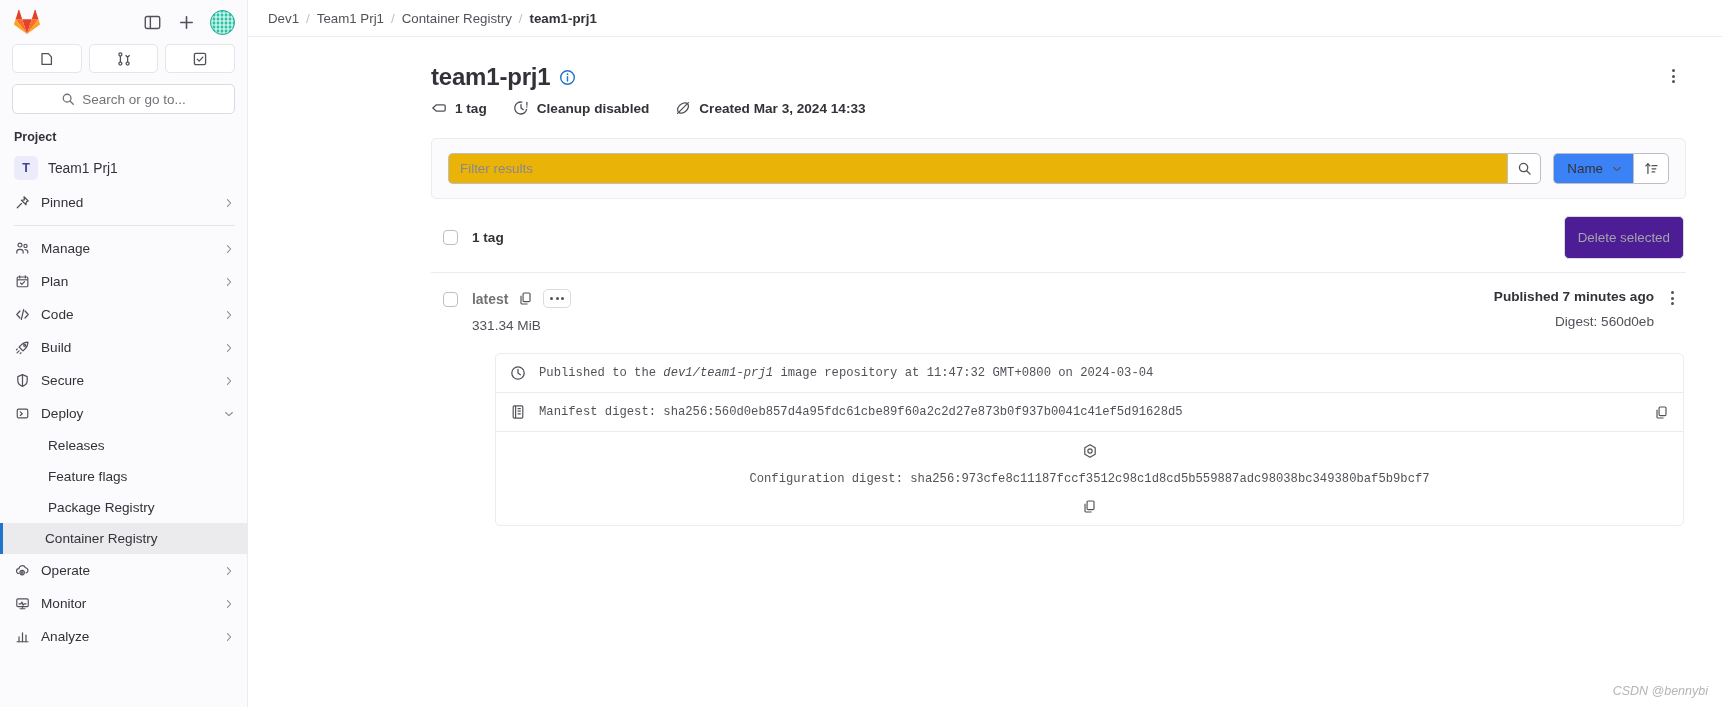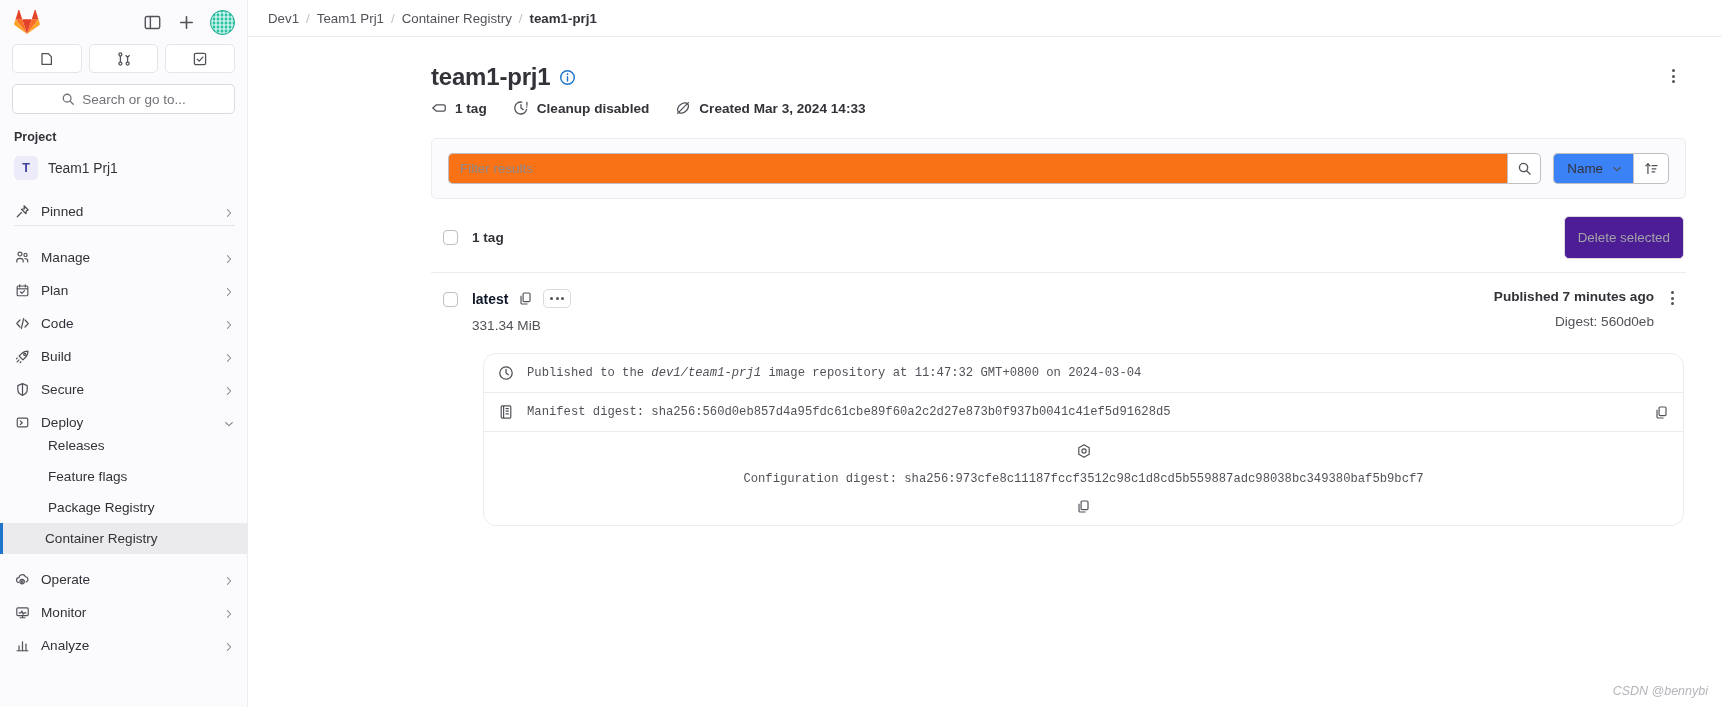--- a/index.html
+++ b/index.html
@@ -49,21 +49,21 @@
     margin: 11px 12px 0 12px; height: 30px;
     border: 1px solid #dcdade; border-radius: 5px; background: #fff;
     display: flex; align-items: center; justify-content: center; gap: 7px;
     color: #737278; font-size: 13.5px; cursor: pointer;
   }
   .sb-section-label {
     padding: 16px 0 6px 14px; font-size: 12.5px; font-weight: 700; color: #333238;
   }
   .sb-nav { flex: 1; overflow: hidden; }
   .sb-item {
-    display: flex; align-items: flex-end; gap: 11px;
+    display: flex; align-items: center; gap: 11px;
     height: 33px; padding: 0 12px 0 14px; margin: 0;
     font-size: 13.6px; color: #333238; cursor: pointer;
     border-left: 3px solid transparent; padding-left: 11px;
   }
   .sb-item .sb-ic { width: 16px; height: 16px; display: flex; align-items: center; justify-content: center; color: #535158; flex: 0 0 16px; }
   .sb-item .sb-lbl { flex: 1; white-space: nowrap; }
   .sb-item .chev { color: #89888d; display: flex; align-items: center; }
   .sb-proj {
     display: flex; align-items: center; gap: 10px; height: 36px;
     padding: 0 12px 0 11px; border-left: 3px solid transparent; font-size: 13.8px; cursor: pointer;
@@ -111,21 +111,21 @@
 
   .card { margin: 22px 36px 0 183px; }
   .filter-bar {
     background: #fbfafd; border: 1px solid #ececef; border-radius: 5px;
     padding: 14px 16px; display: flex; align-items: center; gap: 12px;
   }
   .search-wrap { flex: 1; display: flex; }
   .search-input {
     flex: 1; height: 31px; border: 1px solid #bfbfc3; border-right: none;
     border-radius: 5px 0 0 5px; padding: 0 11px; font-size: 13.4px;
-    font-family: "Liberation Sans", sans-serif; color: #333238; background: #f97316;
+    font-family: "Liberation Sans", sans-serif; color: #333238; background: #eab308;
     outline: none;
   }
   .search-input::placeholder { color: #89888d; }
   .search-btn {
     width: 34px; height: 31px; border: 1px solid #bfbfc3; border-radius: 0 5px 5px 0;
     background: #fff; display: flex; align-items: center; justify-content: center;
     color: #535158; cursor: pointer;
   }
   .sort-group { display: flex; }
   .sort-name {
@@ -152,35 +152,35 @@
   .btn-del {
     height: 43px; padding: 18px 13px; border: 1px solid #dcdade; border-radius: 5px;
     background: #4c1d95; color: #a4a3a8; font-size: 13.4px; cursor: not-allowed;
     display: flex; align-items: center;
   }
 
   .tag-block { border-top: 1px solid #ececef; padding: 16px 2px 0 12px; }
   .tag-row { display: flex; align-items: flex-start; }
   .tag-main { flex: 1; padding-left: 14px; }
   .tag-name-row { display: flex; align-items: center; gap: 10px; }
-  .tag-name { font-size: 13.9px; font-weight: 700; color: #0f172a; }
+  .tag-name { font-size: 13.9px; font-weight: 700; color: #737373; }
   .copy-ic { color: #535158; cursor: pointer; display: flex; align-items: center; }
   .dots-badge {
     border: 1px solid #dcdade; border-radius: 5px; height: 19px; min-width: 28px;
     display: flex; align-items: center; justify-content: center; gap: 2.5px;
     background: #fff; cursor: pointer;
   }
   .dots-badge i { width: 3px; height: 3px; border-radius: 50%; background: #535158; display: block; }
   .tag-size { font-size: 13.6px; color: #535158; margin-top: 10px; }
   .tag-right { text-align: right; padding-right: 6px; }
   .pub-when { font-size: 13.6px; font-weight: 700; color: #333238; }
   .digest-short { font-size: 13.6px; color: #535158; margin-top: 10px; }
   .tag-kebab { width: 24px; display: flex; justify-content: center; padding-top: 2px; }
 
-  .details { margin: 20px 0 0 40px; border: 1px solid #ececef; border-radius: 13px; overflow: hidden; }
+  .details { margin: 20px 0 0 52px; border: 1px solid #ececef; border-radius: 5px; overflow: hidden; }
   .detail-row {
     display: flex; align-items: center; gap: 13px;
     padding: 11px 14px; border-bottom: 1px solid #ececef;
     font-family: "Liberation Mono", monospace; font-size: 12.2px; color: #535158;
   }
   .detail-row:last-child { border-bottom: none; flex-direction: column; }
   .detail-row .d-ic { color: #535158; display: flex; align-items: center; flex: 0 0 16px; }
   .detail-row .d-txt { flex: 1; white-space: nowrap; }
   .detail-row .d-txt em { font-style: italic; }
   .d-copy { color: #535158; cursor: pointer; display: flex; align-items: center; }

